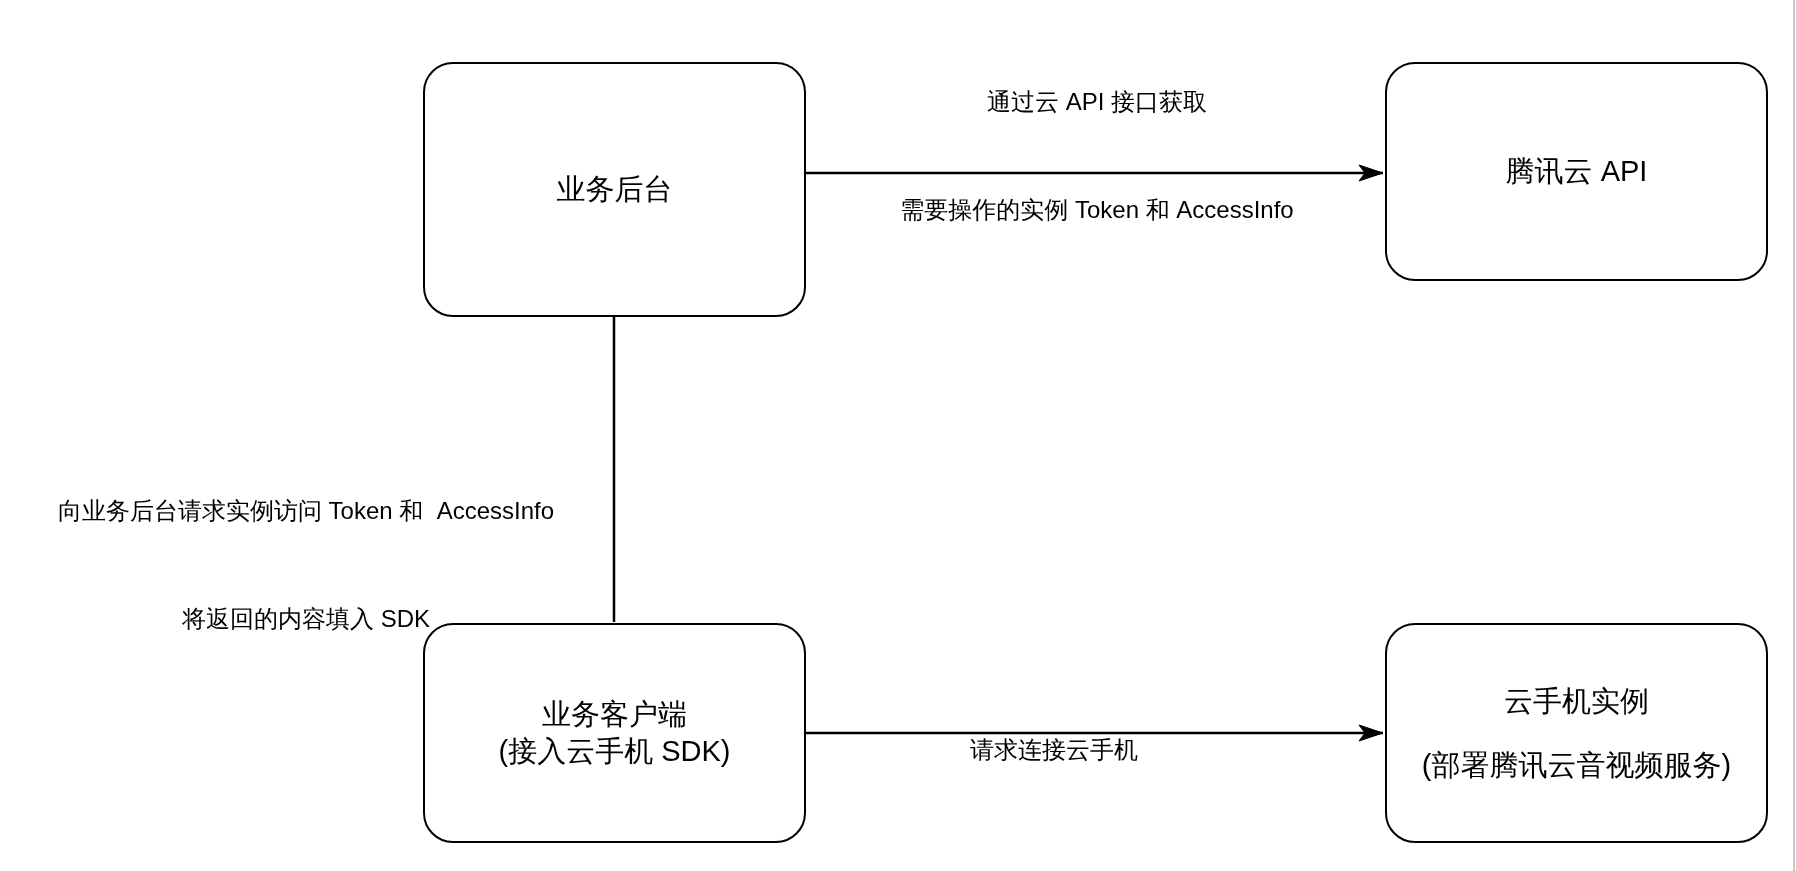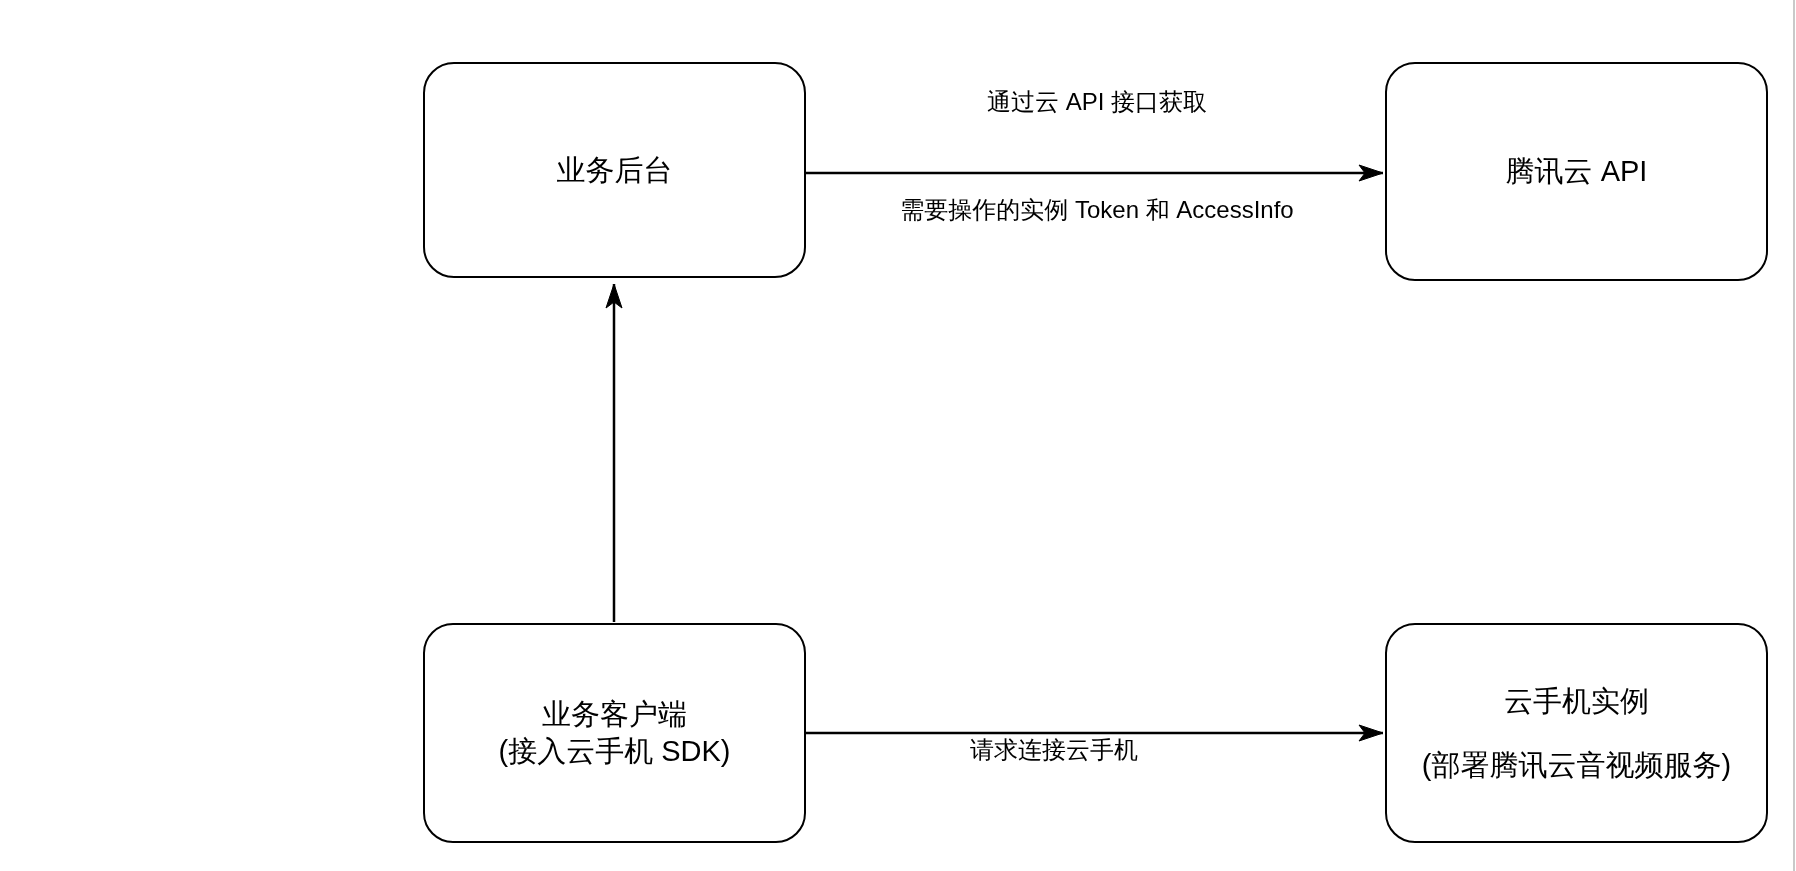--- a/index.html
+++ b/index.html
@@ -27,21 +27,21 @@
     background: #ffffff;
     display: flex;
     flex-direction: column;
     align-items: center;
     justify-content: center;
     text-align: center;
     font-size: 29px;
     line-height: 37px;
     white-space: pre;
   }
-  #node-backend     { left: 423px;  top: 62px;  width: 383px; height: 216px; border-radius: 31px; }
+  #node-backend     { left: 423px;  top: 62px;  width: 383px; height: 255px; }
   #node-tencent-api { left: 1385px; top: 62px;  width: 383px; height: 219px; }
   #node-client      { left: 423px;  top: 623px; width: 383px; height: 220px; }
   #node-instance    { left: 1385px; top: 623px; width: 383px; height: 220px; gap: 27px; }
   .edge-label {
     position: absolute;
     transform: translateX(-50%);
     text-align: center;
     font-size: 24px;
     line-height: 36px;
     white-space: pre;
@@ -90,20 +90,24 @@
   <div class="node" id="node-instance">
     <span>云手机实例</span>
     <span>(部署腾讯云音视频服务)</span>
   </div>
 
   <div class="edge-label" id="label-top">
     <div>通过云 API 接口获取</div>
     <div>需要操作的实例 Token 和 AccessInfo</div>
   </div>
 
+  <div class="edge-label" id="label-left">
+    <div>向业务后台请求实例访问 Token 和  AccessInfo</div>
+    <div>将返回的内容填入 SDK</div>
+  </div>
 
   <div class="edge-label" id="label-bottom">
     <div>请求连接云手机</div>
   </div>
 
   <div class="canvas-right-edge"></div>
 
 </div>
 
 </body></html>

